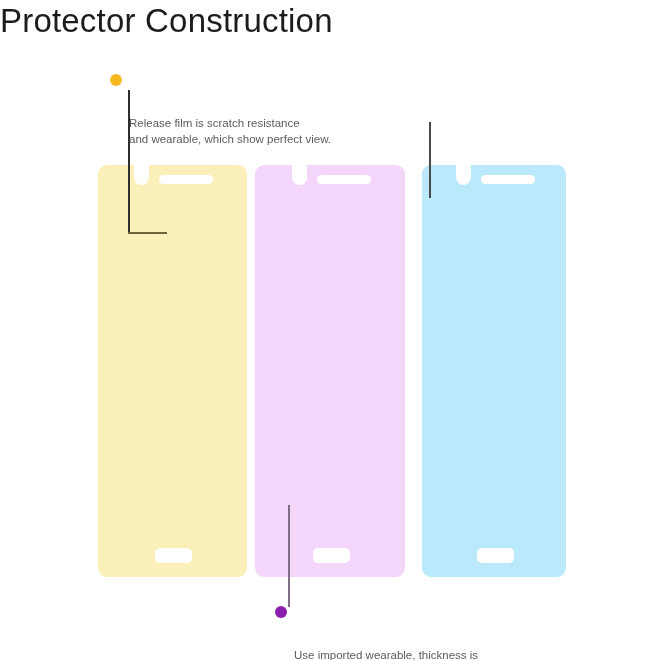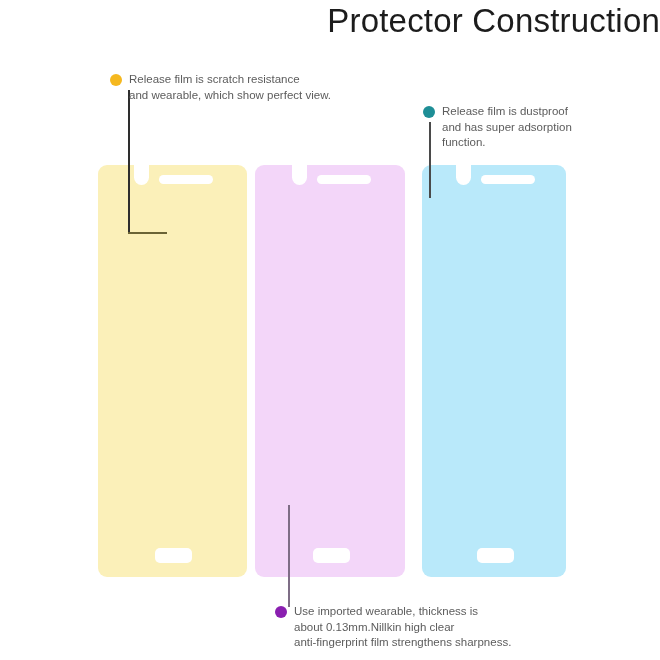--- a/index.html
+++ b/index.html
@@ -19,21 +19,21 @@
     height: 660px;
     background: #ffffff;
   }
 
   
   #page-title {
     position: absolute;
     left: 0;
     top: 2px;
     width: 660px;
-    text-align: right;
+    text-align: left;
     font-size: 33px;
     font-weight: 300;
     letter-spacing: 0.2px;
     color: #1c1c1c;
     font-family: "Liberation Sans", sans-serif;
     white-space: nowrap;
   }
 
   
   .sheet {
@@ -83,20 +83,21 @@
     left: 0;
     top: 2px;
     width: 12px;
     height: 12px;
     border-radius: 50%;
   }
   .anno .txt {
     display: block;
     margin-left: 19px;
     white-space: pre-line;
+    margin-top: 44px;
   }
 
   #anno-yellow { left: 110px; top: 72px;  width: 250px; }
   #anno-teal   { left: 423px; top: 104px; width: 215px; }
   #anno-purple { left: 275px; top: 604px; width: 330px; }
 
   
   .leader {
     position: absolute;
     background: #2e2e2e;
@@ -135,26 +136,20 @@
   <div class="leader" id="leader-yellow-h"></div>
   <div class="leader" id="leader-teal-v"></div>
   <div class="leader" id="leader-purple-v"></div>
 
   <div class="anno" id="anno-yellow">
     <span class="bullet" style="background: rgb(245, 184, 31);"></span>
     <span class="txt">Release film is scratch resistance
 and wearable, which show perfect view.</span>
   </div>
 
-  <div class="anno" id="anno-teal">
-    <span class="bullet" style="background: rgb(30, 142, 150);"></span>
-    <span class="txt">Release film is dustproof
-and has super adsorption
-function.</span>
-  </div>
 
   <div class="anno" id="anno-purple">
     <span class="bullet" style="background: rgb(138, 31, 176);"></span>
     <span class="txt">Use imported wearable, thickness is
 about 0.13mm.Nillkin high clear
 anti-fingerprint film strengthens sharpness.</span>
   </div>
 
 </div>
 

